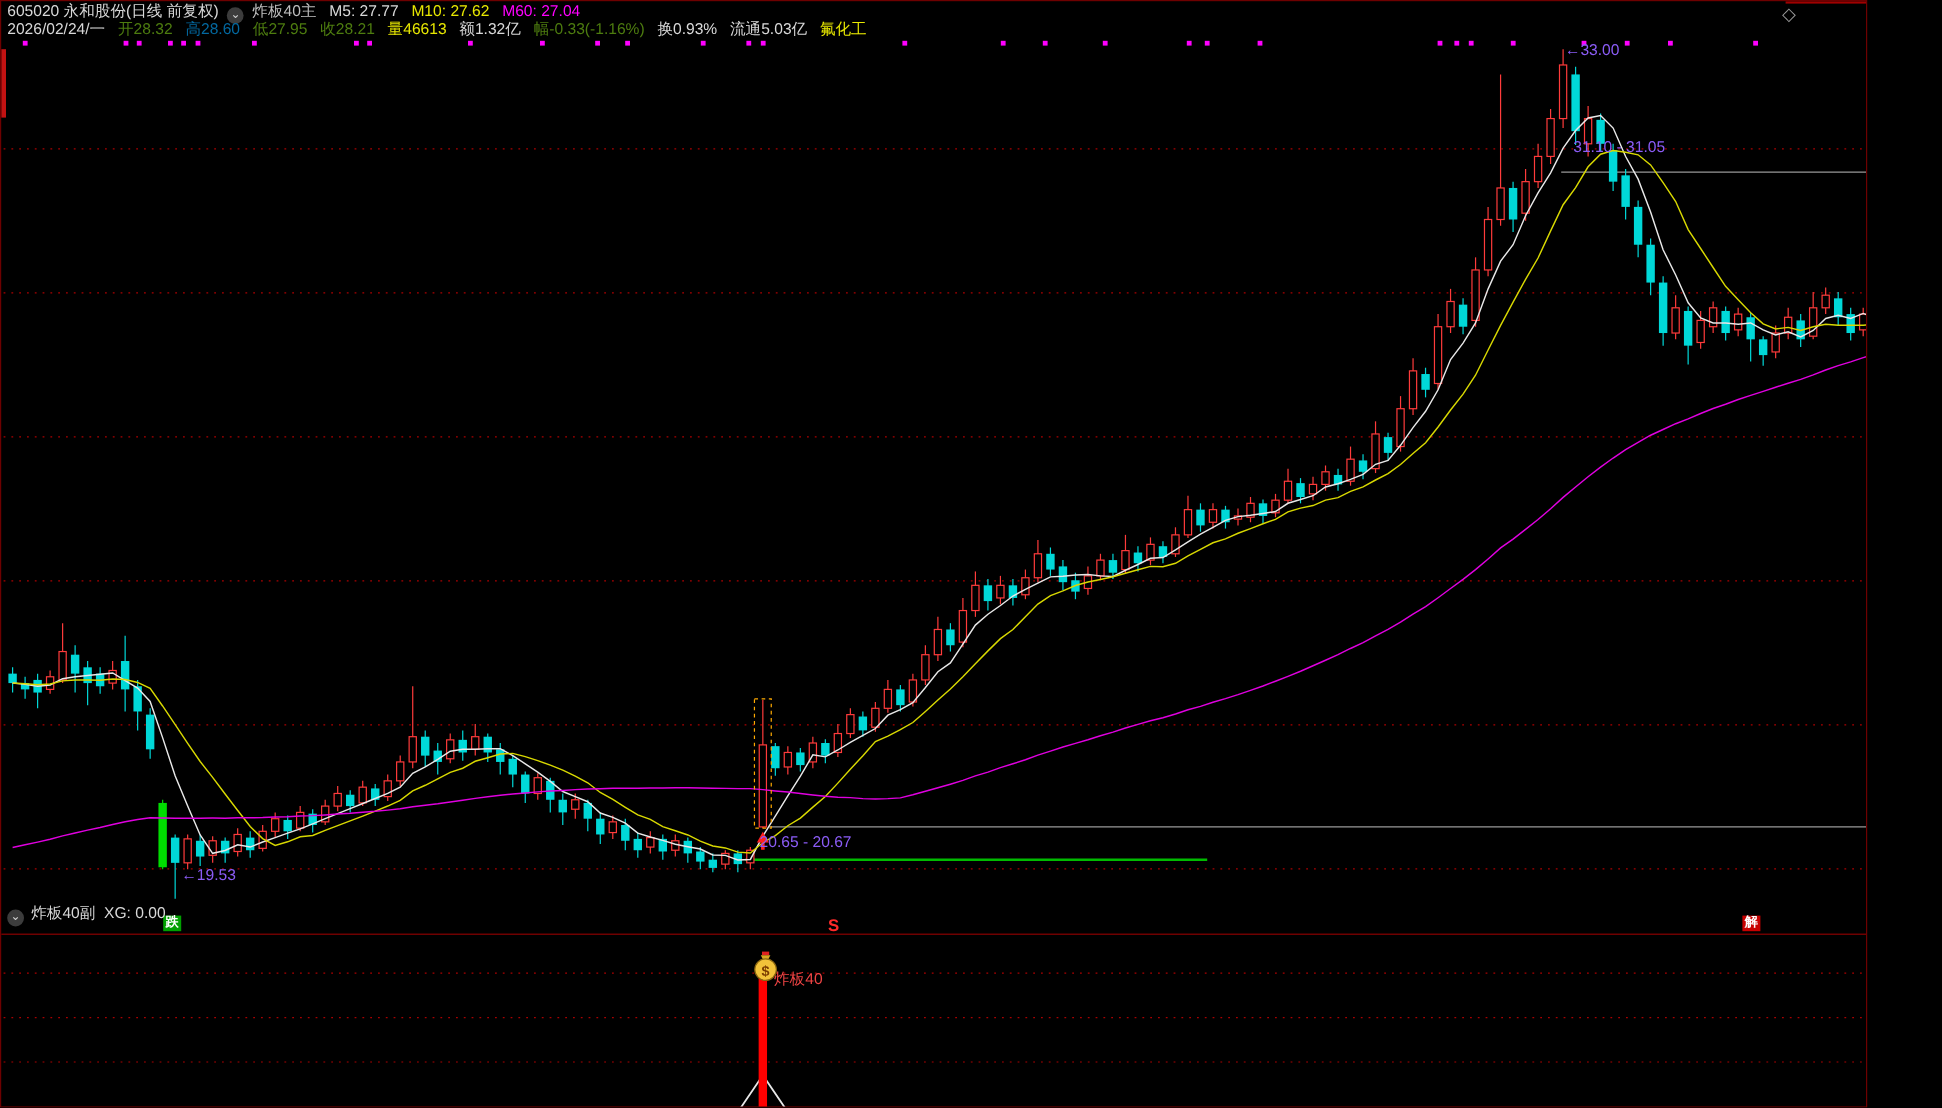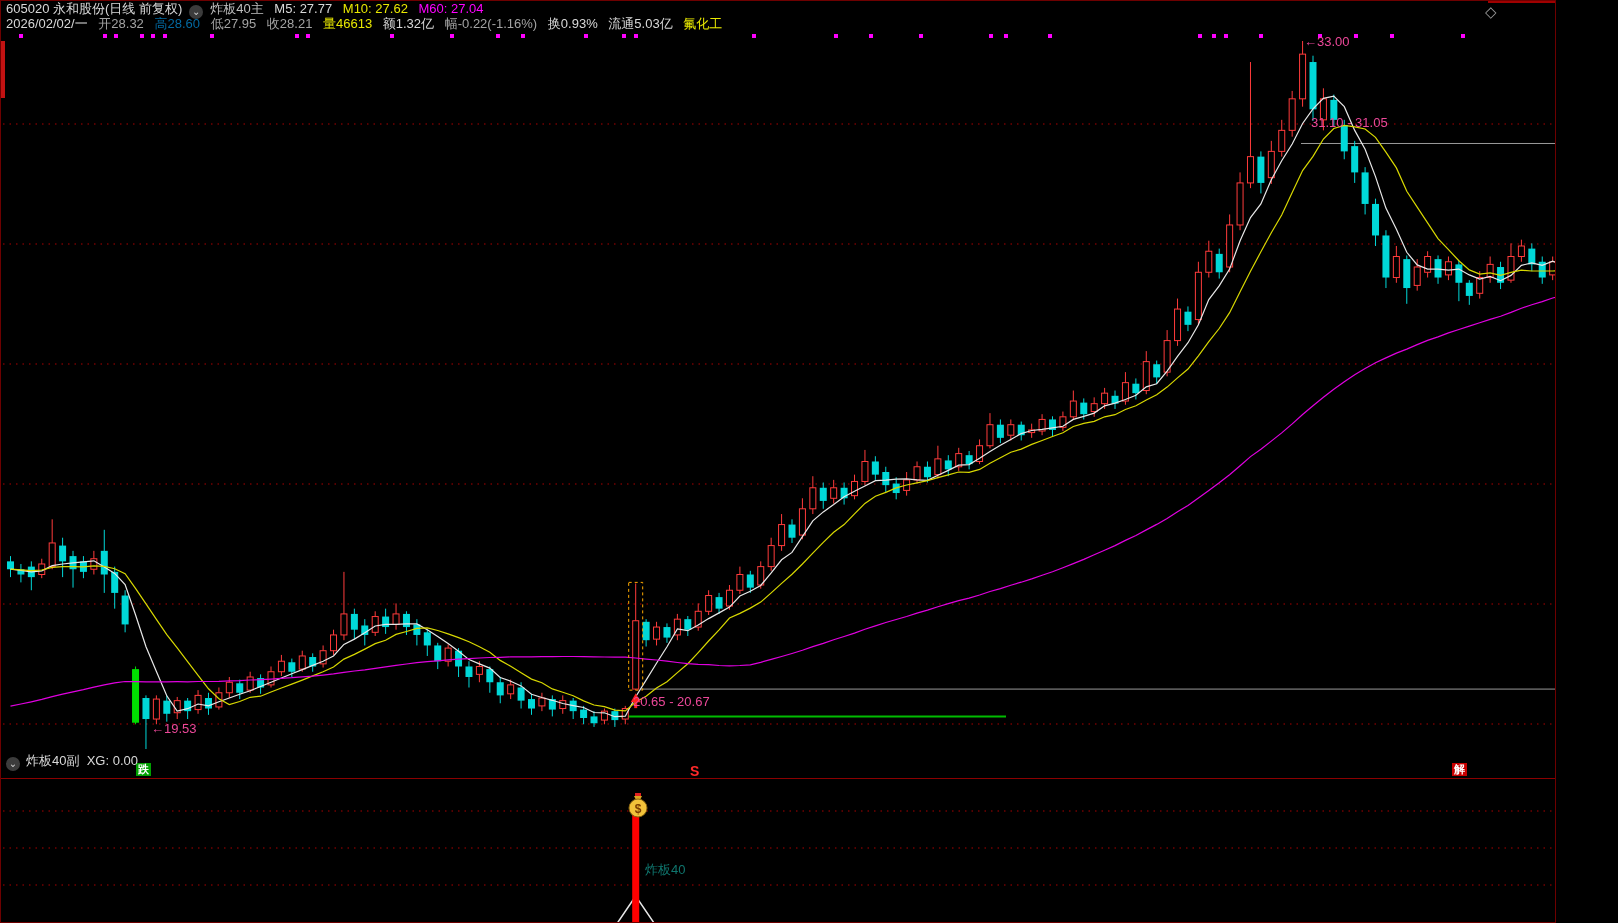--- a/index.html
+++ b/index.html
@@ -4,68 +4,68 @@
 <style>
   html,body{margin:0;padding:0;background:#000;}
   #app{
     position:relative;width:1556px;height:923px;background:#000;overflow:hidden;
     font-family:"Liberation Sans",sans-serif;
     border:1px solid #6e0000;box-sizing:border-box;
   }
   .infobar{position:absolute;left:5px;top:0;z-index:30;white-space:nowrap;}
   .iline{height:15px;line-height:15px;font-size:13px;}
   .iline span{margin-right:7px;}
-  .w{color:#d8d8d8}.g{color:#a3a3a3}.r{color:#0369a1}.y{color:#e8e800}.m{color:#ff00ff}.gy{color:#bfbfbf}
+  .w{color:#d8d8d8}.g{color:#4d7c0f}.r{color:#0369a1}.y{color:#e8e800}.m{color:#ff00ff}.gy{color:#bfbfbf}
   .u{}
   .circle-ico{
     display:inline-block;width:14px;height:14px;border-radius:50%;
     background:#3c3c3c;color:#cfcfcf;font-size:10px;line-height:14px;text-align:center;
     vertical-align:-2px;margin-right:6px;
   }
-  .lbl{position:absolute;font-size:13px;color:#ec4899;white-space:nowrap;z-index:20;}
+  .lbl{position:absolute;font-size:13px;color:#8b5cf6;white-space:nowrap;z-index:20;}
   .badge{
     position:absolute;z-index:21;font-size:11px;font-weight:bold;color:#fff;
     padding:0 2px;line-height:13px;
   }
   .badge-die{background:#00a000;}
   .badge-jie{background:#c80000;}
   .marker-s{position:absolute;z-index:21;color:#ff2a2a;font-weight:bold;font-size:14px;line-height:14px;}
   svg{position:absolute;left:0;z-index:10;}
   #main-svg{top:0;}
   #sub-svg{top:778px;}
   .divider{position:absolute;left:0;top:777px;width:1618px;height:1px;background:#8b0000;z-index:25;}
   .top-right-red{position:absolute;left:1487px;top:0;width:131px;height:2px;background:#a00000;z-index:31;}
   .left-red-bar{position:absolute;left:0;top:40px;width:4px;height:57px;background:#c31212;z-index:11;}
   .diamond-ico{position:absolute;left:1484px;top:2px;color:#9a9a9a;font-size:15px;z-index:31;}
   .win-ico{position:absolute;left:1604px;top:4px;width:10px;height:15px;border:2px solid #c8c8c8;border-radius:3px;z-index:31;}
   .subheader{position:absolute;left:5px;top:751px;z-index:30;font-size:13px;color:#d8d8d8;white-space:nowrap;}
-  .sub-sig-label{position:absolute;left:644px;top:860px;color:#0f766e;font-size:13px;z-index:22;}
+  .sub-sig-label{position:absolute;left:644px;top:806px;color:#ef4444;font-size:13px;z-index:22;}
   .moneybag{position:absolute;left:626px;top:791px;z-index:23;}
 </style>
 </head>
 <body>
 
 <div id="app">
 
   <div class="infobar">
     <div class="iline">
       <span class="w">605020 永和股份(日线 前复权)</span><span class="circle-ico">⌄</span><span class="gy">炸板40主</span>
       <span class="w">M5: 27.77</span>
       <span class="y">M10: 27.62</span>
       <span class="m">M60: 27.04</span>
     </div>
     <div class="iline">
-      <span class="w">2026/02/02/一</span>
+      <span class="w">2026/02/24/一</span>
       <span class="g">开28.32</span>
       <span class="r">高28.60</span>
       <span class="g">低27.95</span>
       <span class="g">收28.21</span>
       <span class="y">量46613</span>
       <span class="w">额1.32亿</span>
-      <span class="g">幅-0.22(-1.16%)</span>
+      <span class="g">幅-0.33(-1.16%)</span>
       <span class="w">换0.93%</span>
       <span class="w">流通5.03亿</span>
       <span class="y u">氟化工</span>
     </div>
   </div>
 
   <div class="top-right-red"></div>
   <div class="diamond-ico">◇</div>
   <div class="win-ico"></div>
   <div class="left-red-bar"></div>

